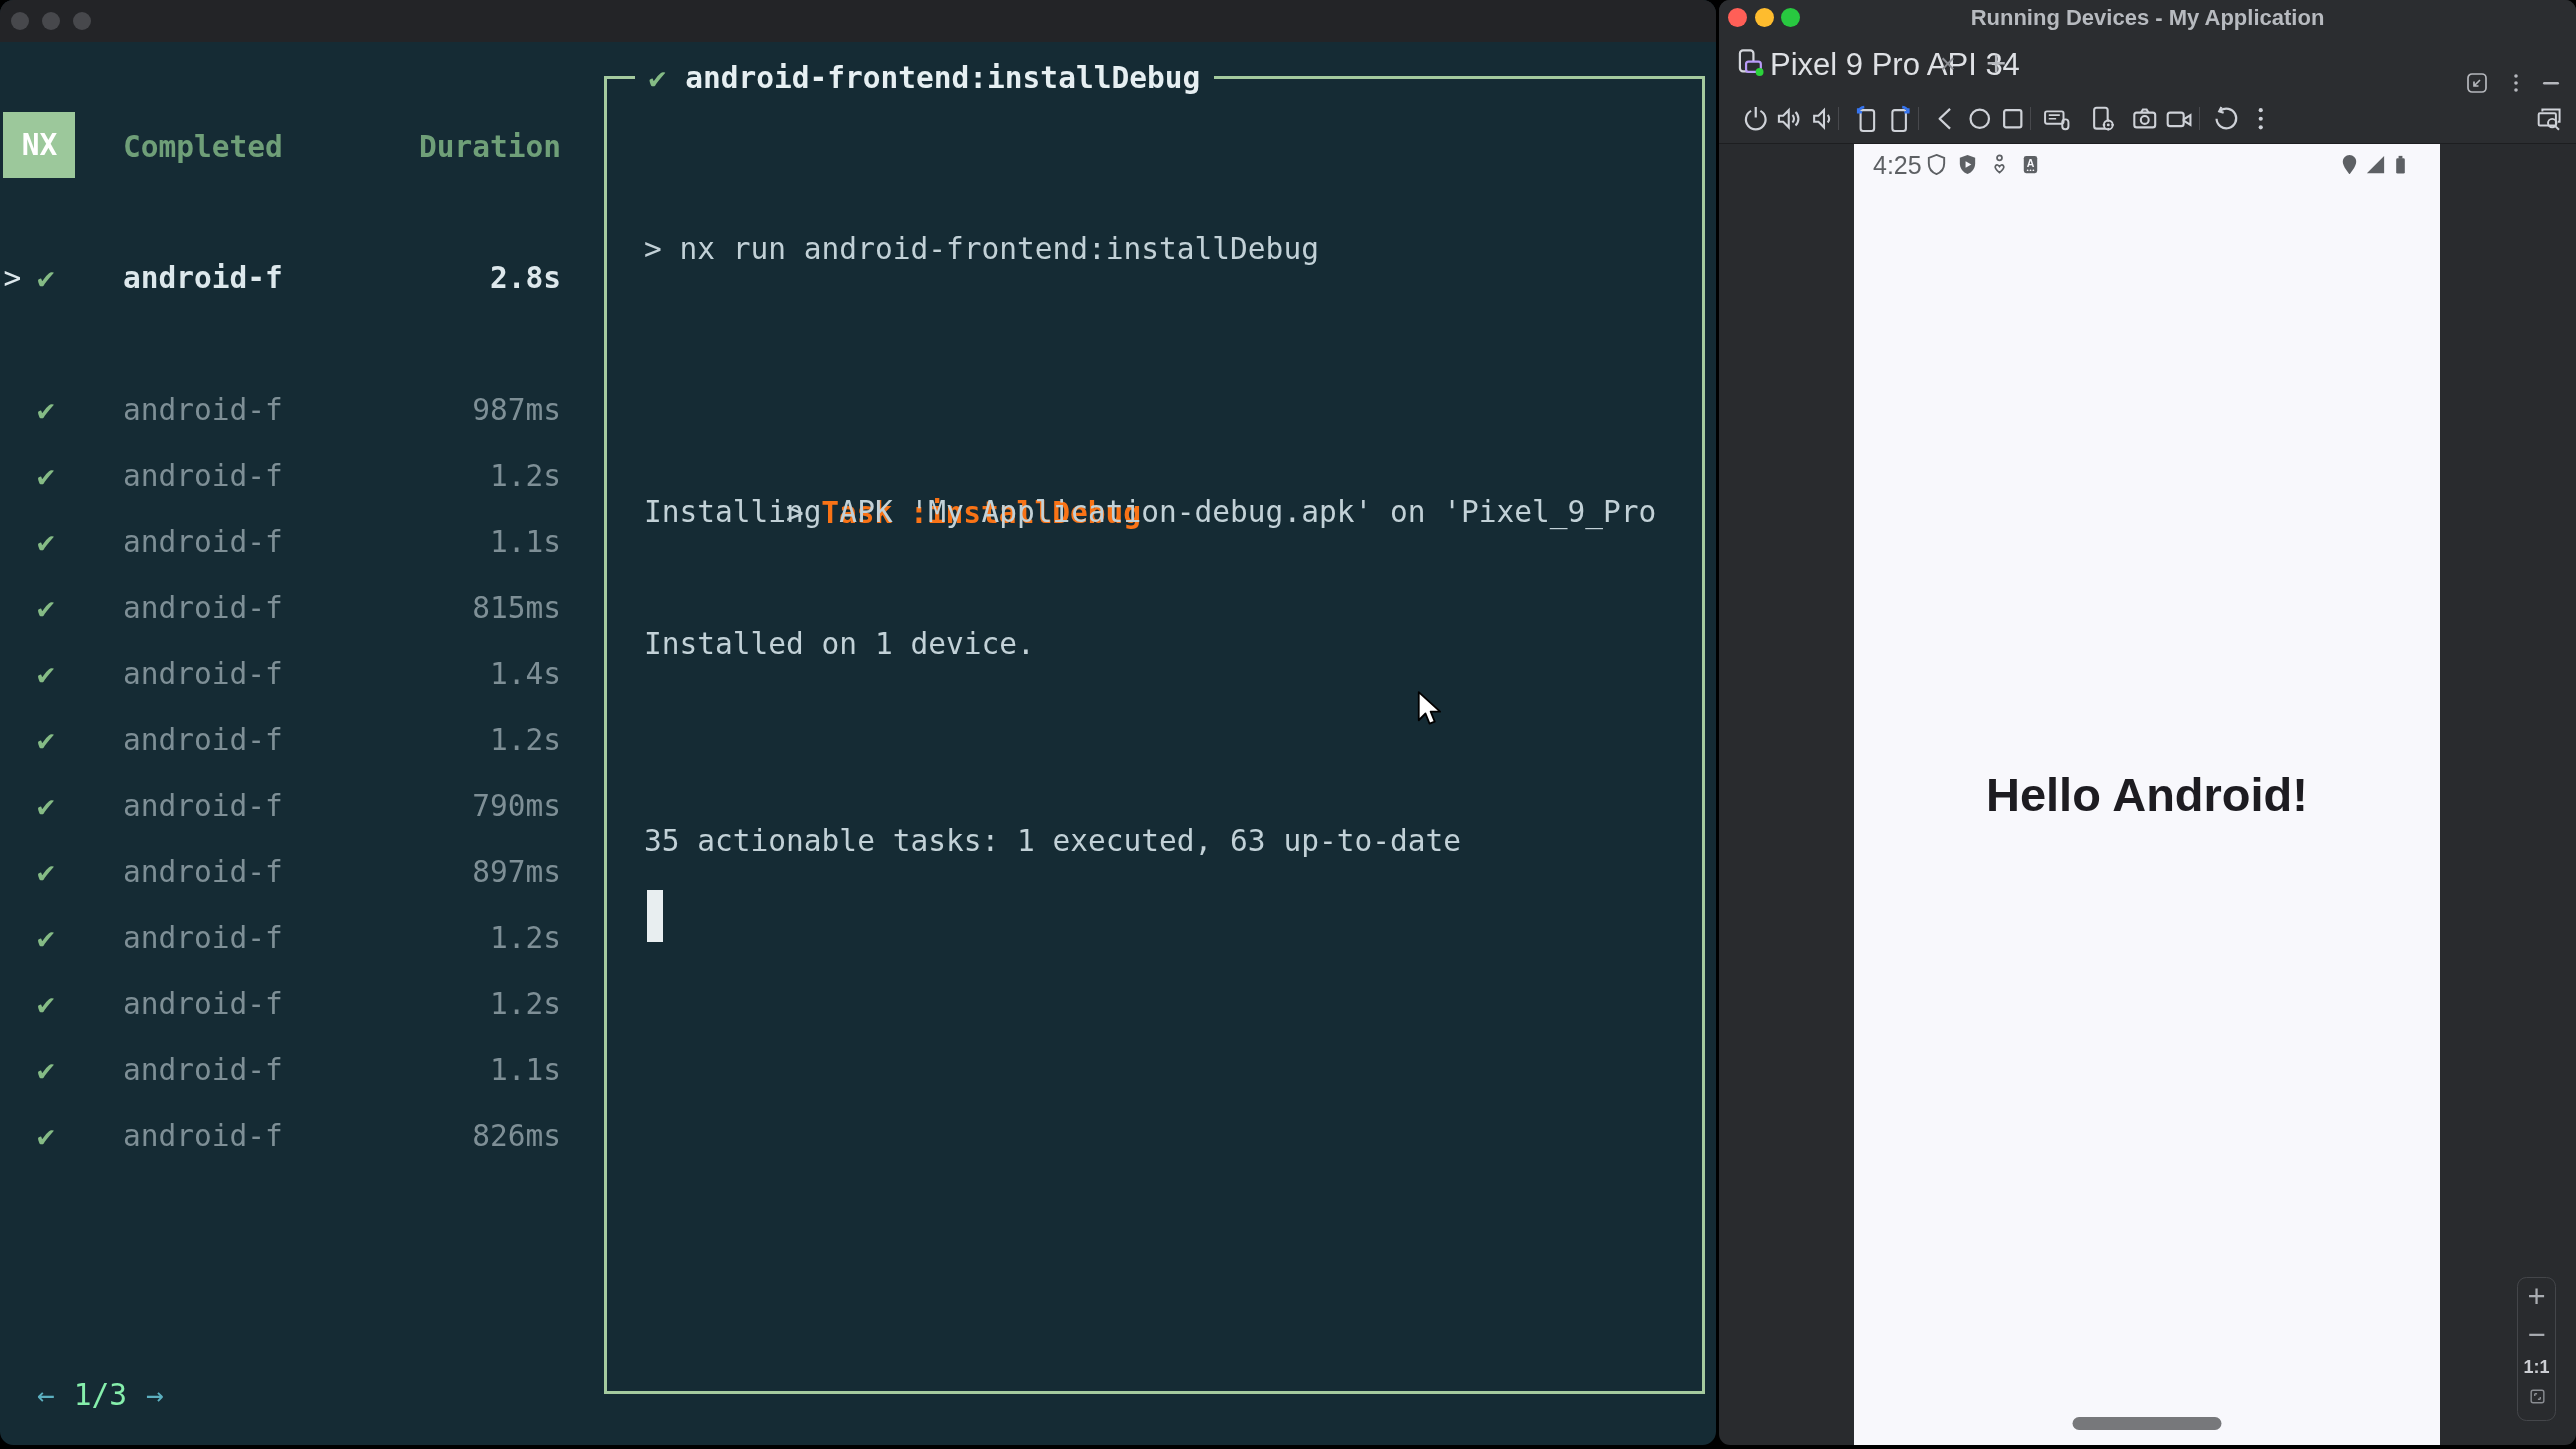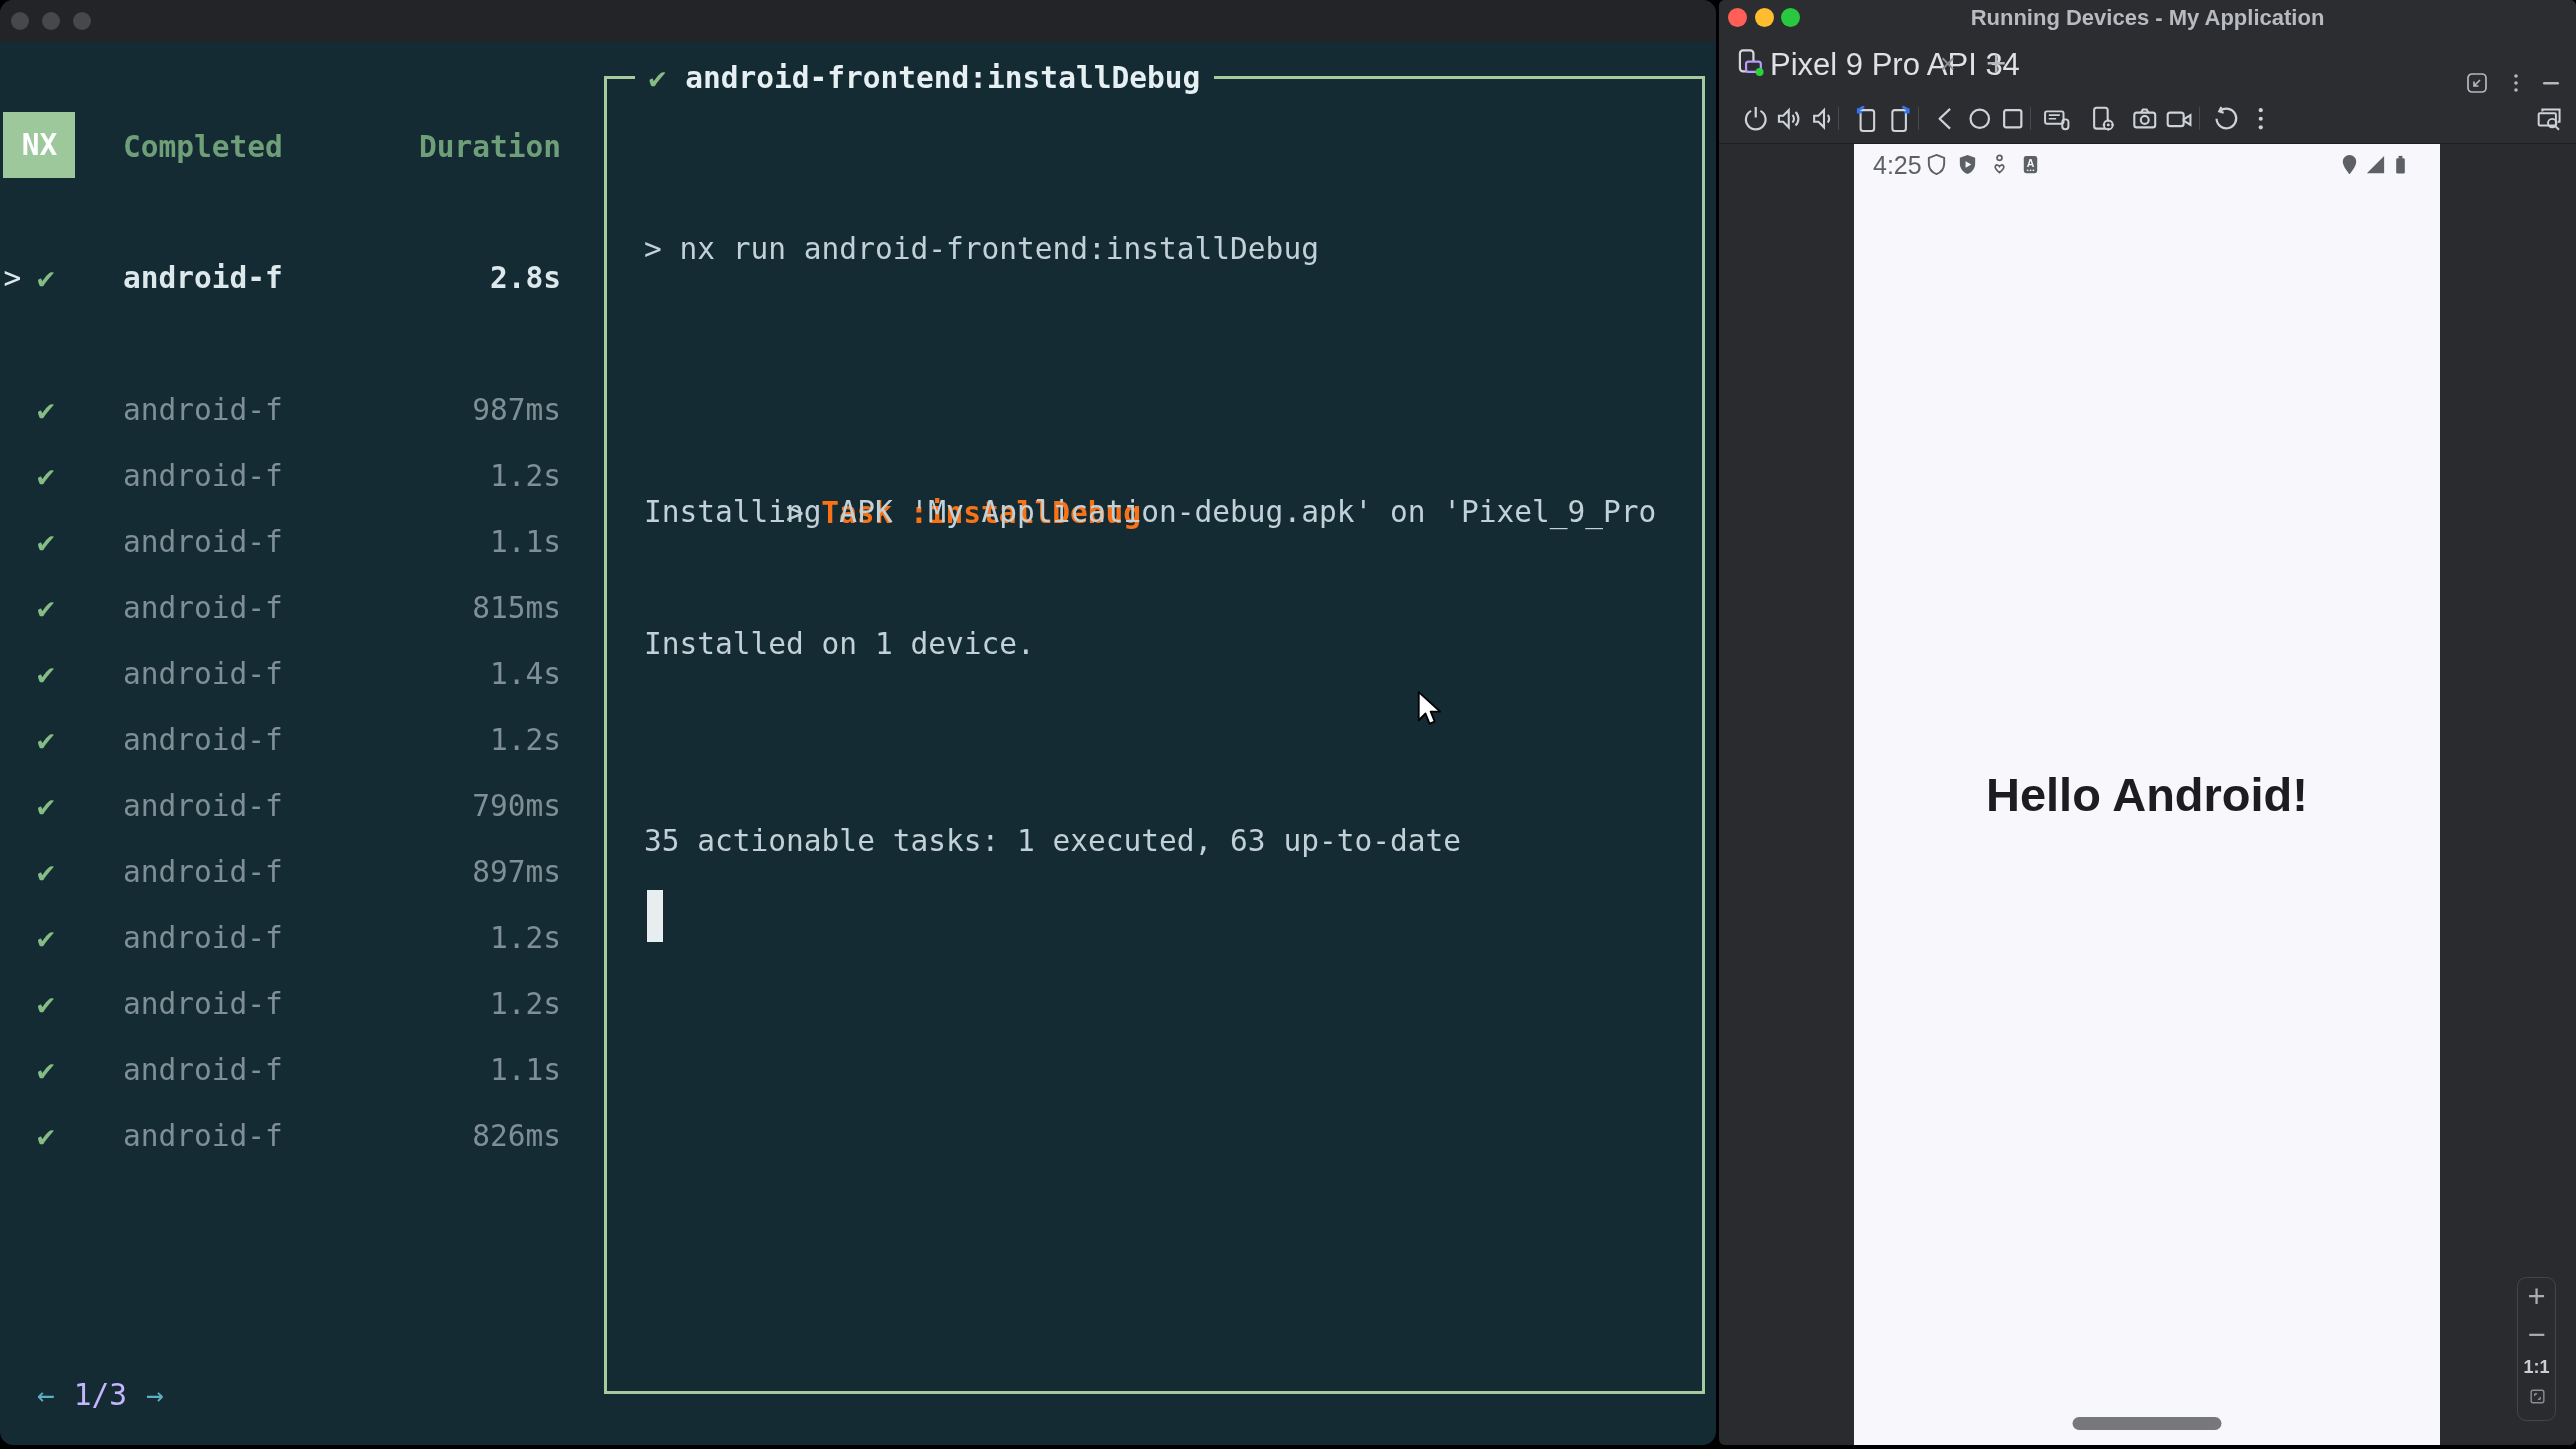--- a/index.html
+++ b/index.html
@@ -25,37 +25,37 @@
   .chk   { left:37px; color:#85bb85; }
   .tname { left:123px; }
   .tdur  { right:0; }
   .sel .tname, .sel .tdur { color:#dde8ec; font-weight:bold; }
   .trow { position:relative; width:561px; height:66px; }
   .trow > span { position:absolute; top:0; line-height:66px; white-space:pre; }
   .trow .tname, .trow .tdur { color:#7e8f96; }
   .pagination { position:absolute; left:37px; top:1320px; height:66px; display:flex; gap:19px;
                 align-items:center; }
   .pag-arrow { color:#5cb0c0; }
-  .pag-label { color:#c4b5fd; }
+  .pag-label { color:#86efac; }
 
   
   .out-box { position:absolute; left:604px; top:34px; width:1101px; height:1318px;
              border:3.4px solid #a4ca9e; }
   .out-title { position:absolute; left:28px; top:-34px; height:66px; background:#152b34;
                padding:0 13.4px; display:flex; align-items:center; white-space:pre; }
   .out-title .t-check { color:#85bb85; margin-right:19px; }
   .out-title .t-name  { color:#e6eff2; font-weight:bold; }
   .oline { position:absolute; left:37px; height:66px; line-height:66px; white-space:pre; }
   .bw { color:#f97316; font-weight:bold; margin-left:17.4px; }
   .grn { color:#9ed29b; font-weight:bold; }
   .block-cursor { position:absolute; left:40px; top:811px; width:16px; height:52px; background:#e8eef0; }
 
   
   .as-window { position:absolute; left:1719px; top:0; width:857px; height:1445px;
-               border-radius:6px; overflow:hidden; background:#292b2e; }
+               border-radius:11px; overflow:hidden; background:#292b2e; }
   .as-titlebar { position:absolute; left:0; top:0; width:100%; height:35px; background:#2b2d30; }
   .light { position:absolute; top:8px; width:19px; height:19px; border-radius:50%; }
   .as-title { position:absolute; left:0; top:0; width:100%; height:35px; text-align:center;
               line-height:35px; color:#b7babf; font-weight:bold; font-size:22px; }
   .as-tabbar { position:absolute; left:0; top:35px; width:100%; height:59px; background:#2b2d30; }
   .tab-underline { position:absolute; left:0; top:85px; width:230px; height:9.4px; background:#3574f0;
                    border-radius:0 4.7px 4.7px 0; }
   .tab-label { position:absolute; left:51px; top:0; height:59px; line-height:59px;
                color:#dfe1e5; font-size:31px; }
   .tab-close { position:absolute; left:221px; top:0; height:59px; line-height:58px;

